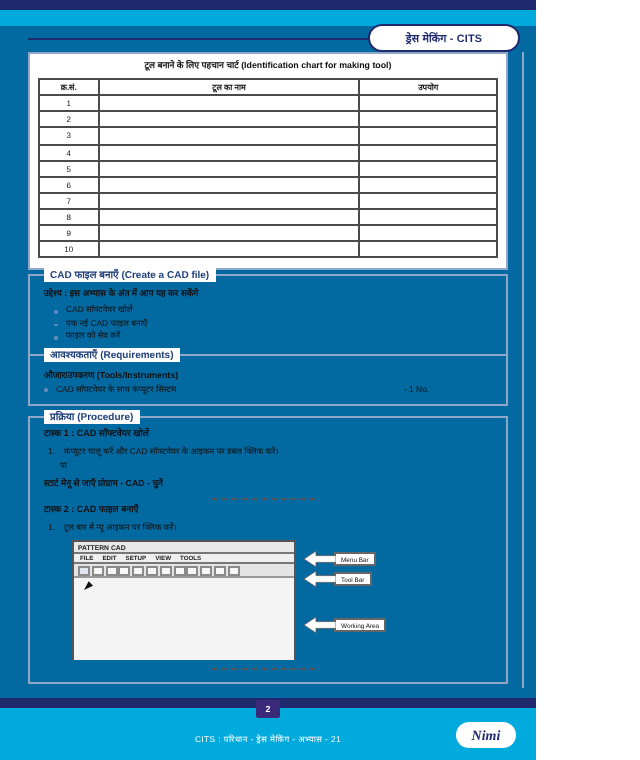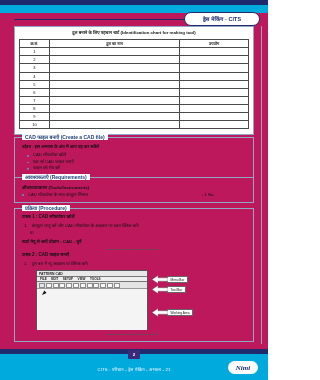--- a/index.html
+++ b/index.html
@@ -2,21 +2,21 @@
 <html><head>
 <meta charset="utf-8">
 <style>
   * { box-sizing: border-box; margin: 0; padding: 0; }
   html, body {
     width: 268px; height: 380px;
     font-family: "Liberation Sans", sans-serif;
     background: #ffffff;
     overflow: hidden;
   }
-  .page { position: relative; width: 268px; height: 380px; background: #be185d; }
+  .page { position: relative; width: 268px; height: 380px; background: #0369a1; }
 
   
   .top-band {
     position: absolute; top: 0; left: 0; width: 268px; height: 13px;
     background: #00aadc;
   }
   .top-band-deep {
     position: absolute; top: 0; left: 0; width: 268px; height: 5px;
     background: #1f2a6e;
   }

